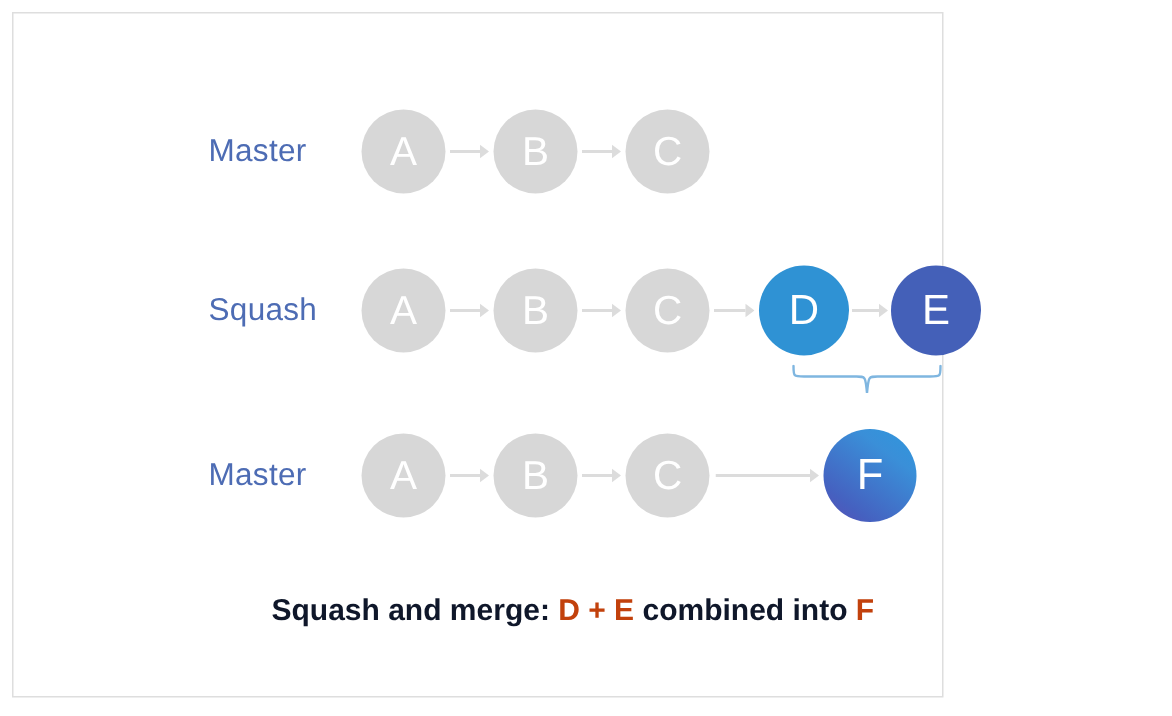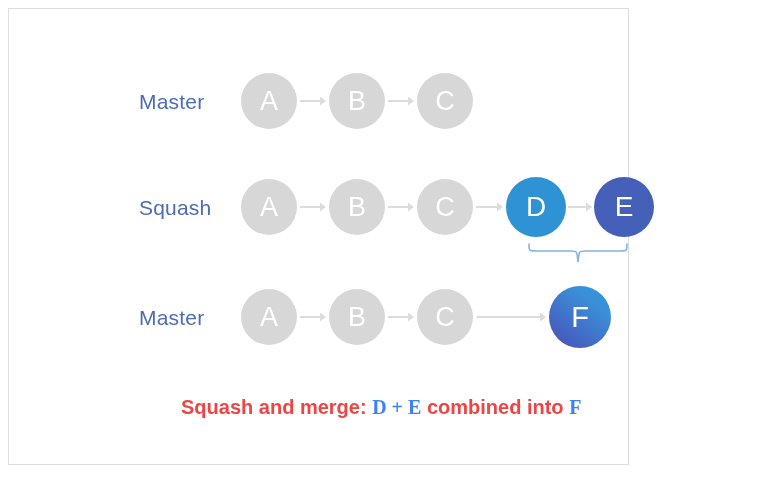--- a/index.html
+++ b/index.html
@@ -100,22 +100,22 @@
   .brace svg { display: block; }
   .caption {
     position: absolute;
     font-family: "Liberation Sans", sans-serif;
     font-size: 20px;
     font-weight: bold;
     white-space: nowrap;
     line-height: 1;
     transform: translateY(-50%);
   }
-  .cap-red { color: #ef4444; }
-  .cap-blue { color: #3b82f6; font-family: Liberation Serif, serif; }
+  .cap-red { color: #0f172a; }
+  .cap-blue { color: #c2410c; }
 </style>
 </head>
 <body>
 
 <div id="slide">
   <div id="diagram-root">
       <div class="row" style="top: 92px;">
         <div class="row-label" style="left: 130px;">Master</div>
         <div class="arrow" style="left: 291px; width: 26px;">
           <svg width="26" height="14" viewBox="0 0 26 14">

